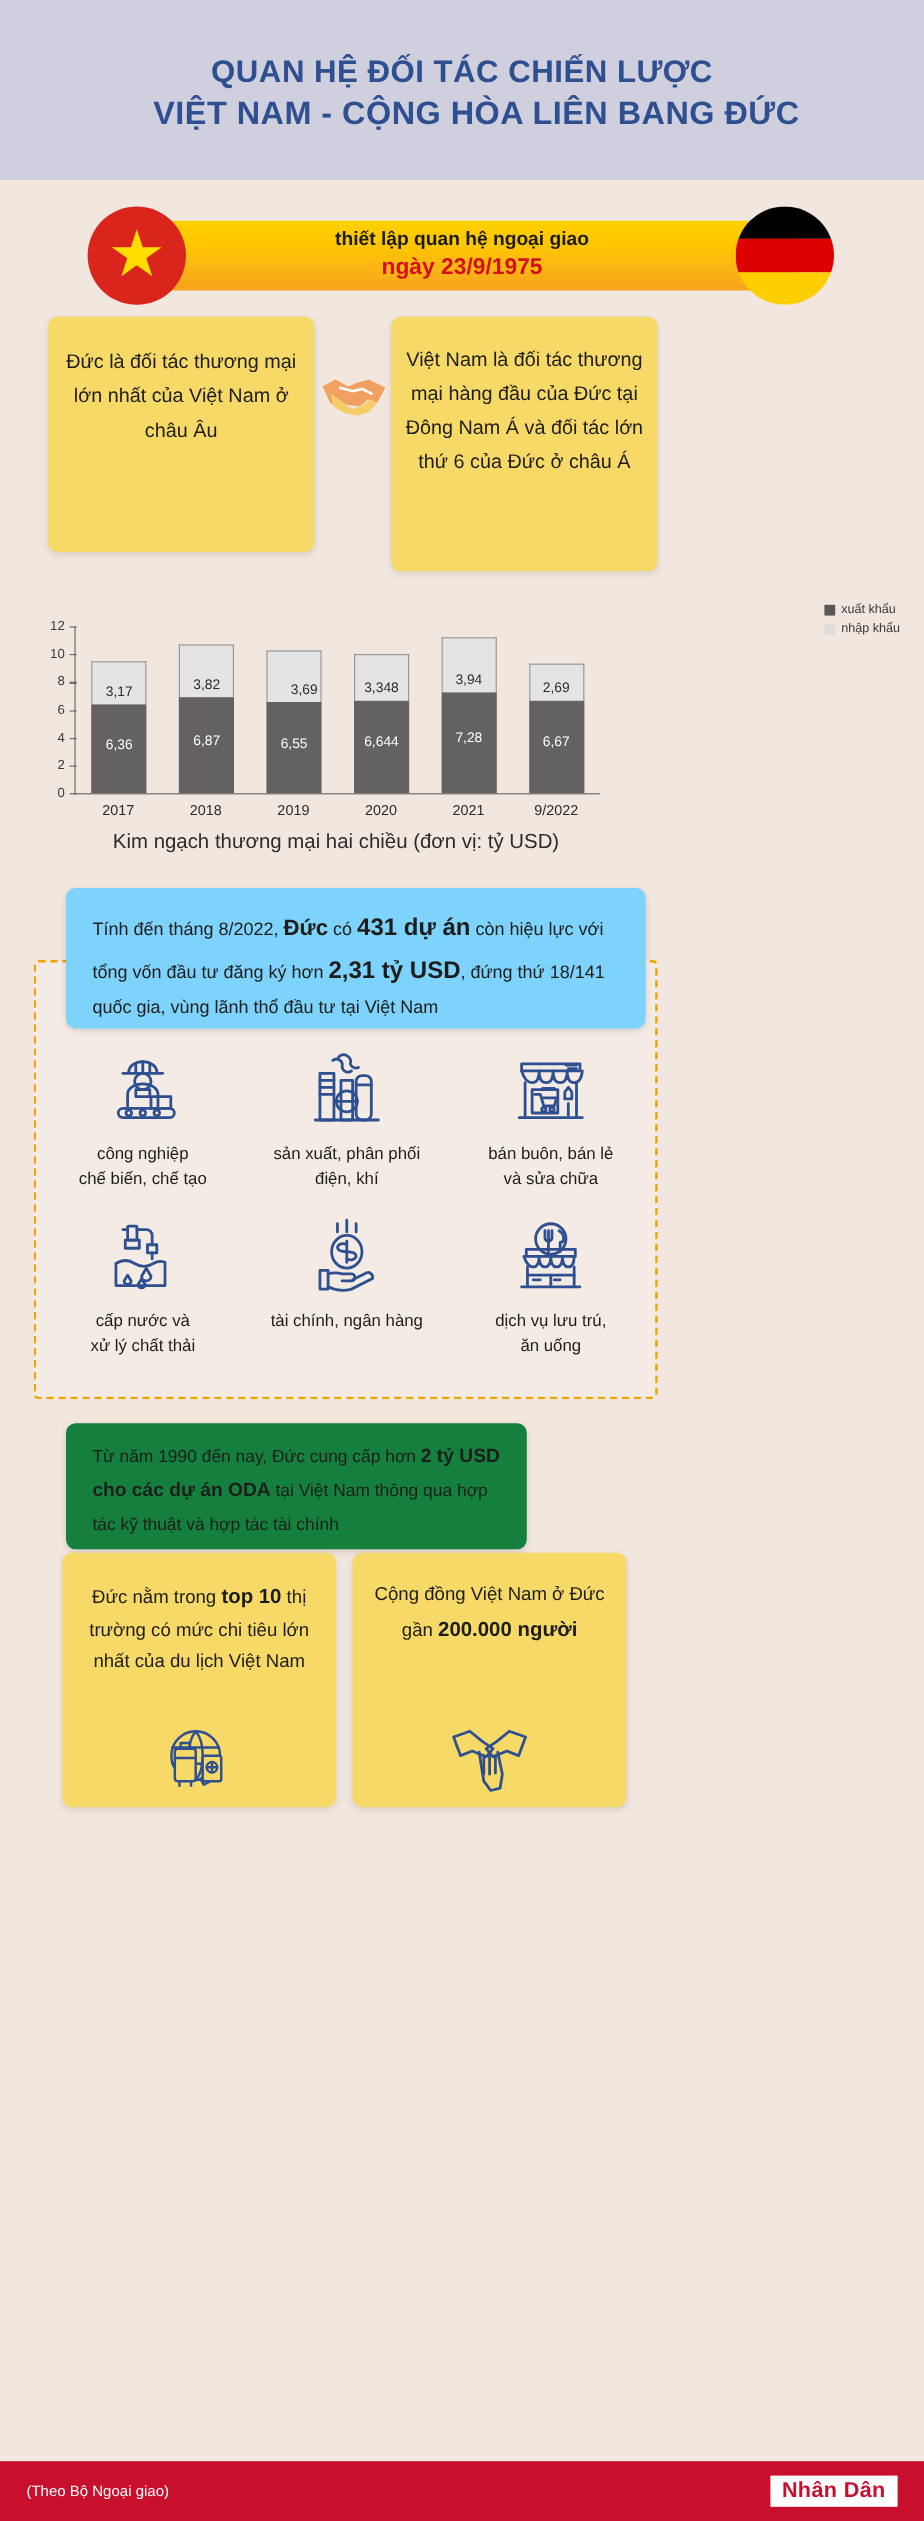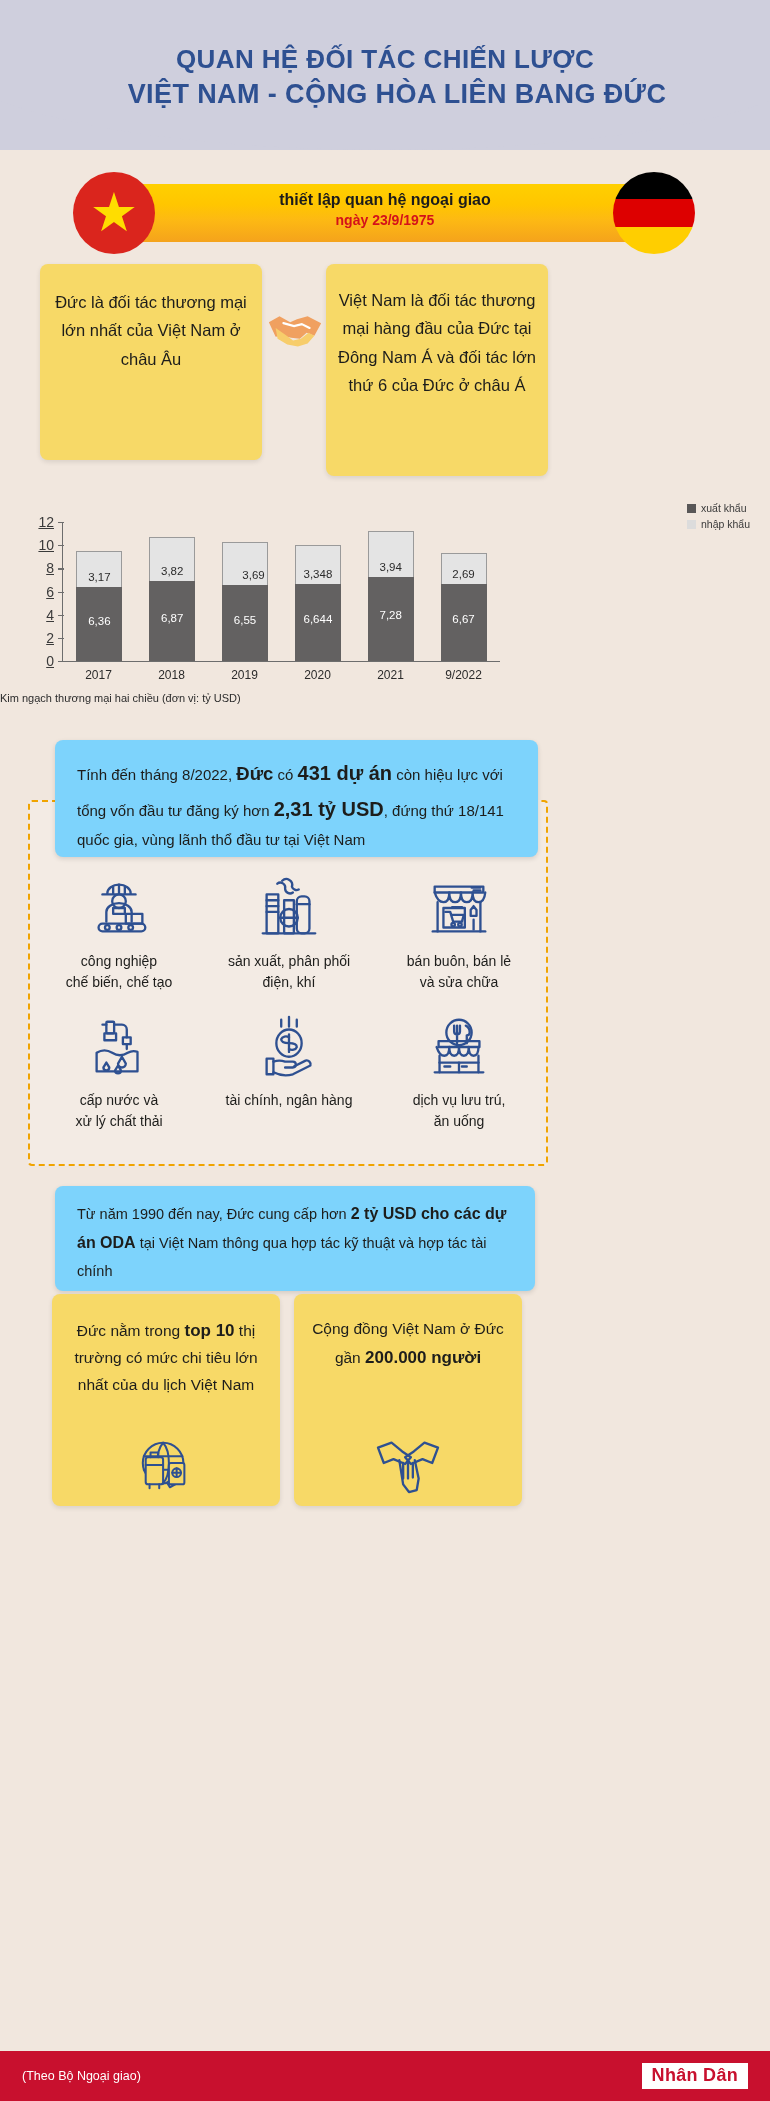--- a/index.html
+++ b/index.html
@@ -61,21 +61,21 @@
     background: linear-gradient(180deg,#ffd000 0%,#ffc600 35%,#fdb913 62%,#f5a31c 100%);
     text-align: center;
     padding-top: 5px;
   }
   .banner-l1 {
     font-size: 16px; color: #1b1b1b;
     font-weight: 600; font-stretch: condensed;
     line-height: 1.35;
   }
   .banner-l2 {
-    font-size: 14px; color: #d4111a;
+    font-size: 19px; color: #d4111a;
     font-weight: bold; font-stretch: condensed;
     line-height: 1.3;
   }
   .flag {
     position: absolute;
     top: 0;
     width: 82px; height: 82px;
     border-radius: 50%;
     overflow: hidden;
   }
@@ -133,23 +133,22 @@
     position: absolute;
     left: 62px; top: 22px;
     width: 438px; height: 140px;
     border-left: 1.3px solid #6d6d6d;
     border-bottom: 1.3px solid #6d6d6d;
   }
   .ytick {
     position: absolute; right: 100%;
     transform: translateY(-50%);
     padding-right: 9px;
-    font-size: 14px; color: #3a3a3a;
+    font-size: 11px; color: #3a3a3a;
     font-stretch: condensed;
-    text-decoration: underline;
   }
   .ytick::after {
     content: ""; position: absolute;
     right: -1px; top: 50%;
     width: 6px; height: 1.2px; background: #6d6d6d;
   }
   .bars {
     position: absolute; left: 0; bottom: 0;
     width: 100%; height: 100%;
     display: flex; align-items: flex-end;
@@ -184,22 +183,22 @@
   .seg-exp span { position: absolute; top: 38%; }
   .xlabels {
     position: absolute; left: 62px; top: 168px;
     width: 438px;
     display: flex; justify-content: space-around;
     font-size: 12px; color: #2b2b2b; font-stretch: condensed;
   }
   .xlabels div { width: 46px; text-align: center; }
   .chart-caption {
     position: absolute; left: 0; top: 192px;
-    width: 560px; 
-    font-size: 11px; color: #2b2b2b; font-stretch: condensed;
+    width: 560px; text-align: center;
+    font-size: 17px; color: #2b2b2b; font-stretch: condensed;
   }
 
   
   .fdi-box {
     position: absolute;
     left: 55px; top: 740px;
     width: 483px; height: 117px;
     background: #7dd3fc;
     border-radius: 8px;
     box-shadow: 0 2px 5px rgba(0,0,0,.12);
@@ -234,22 +233,22 @@
     text-align: center;
     font-size: 14px; color: #1d1d1b;
     font-stretch: condensed; line-height: 1.5;
   }
   .sector .ic { height: 74px; display: flex; align-items: center; justify-content: center; margin-bottom: 5px; }
 
   
   .oda-box {
     position: absolute;
     left: 55px; top: 1186px;
-    width: 480px; height: 105px;
-    background: #7dd3fc;
+    width: 384px; height: 105px;
+    background: #15803d;
     border-radius: 8px;
     box-shadow: 0 2px 5px rgba(0,0,0,.12);
     padding: 14px 22px;
     font-size: 14.5px; color: #1d1d1b;
     font-stretch: condensed; line-height: 1.8;
   }
   .oda-box b { font-weight: bold; font-size: 16px; }
 
   
   .bcard {

